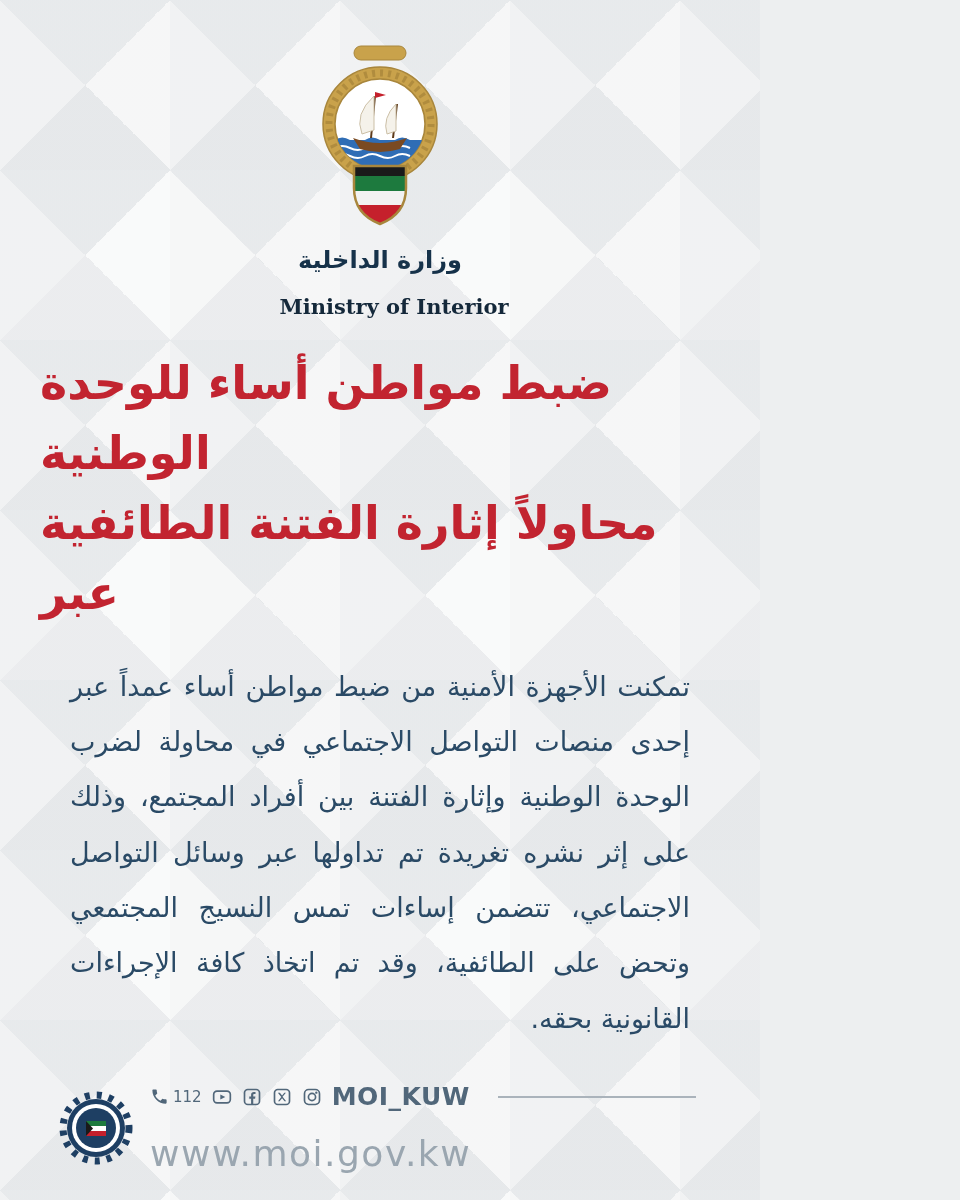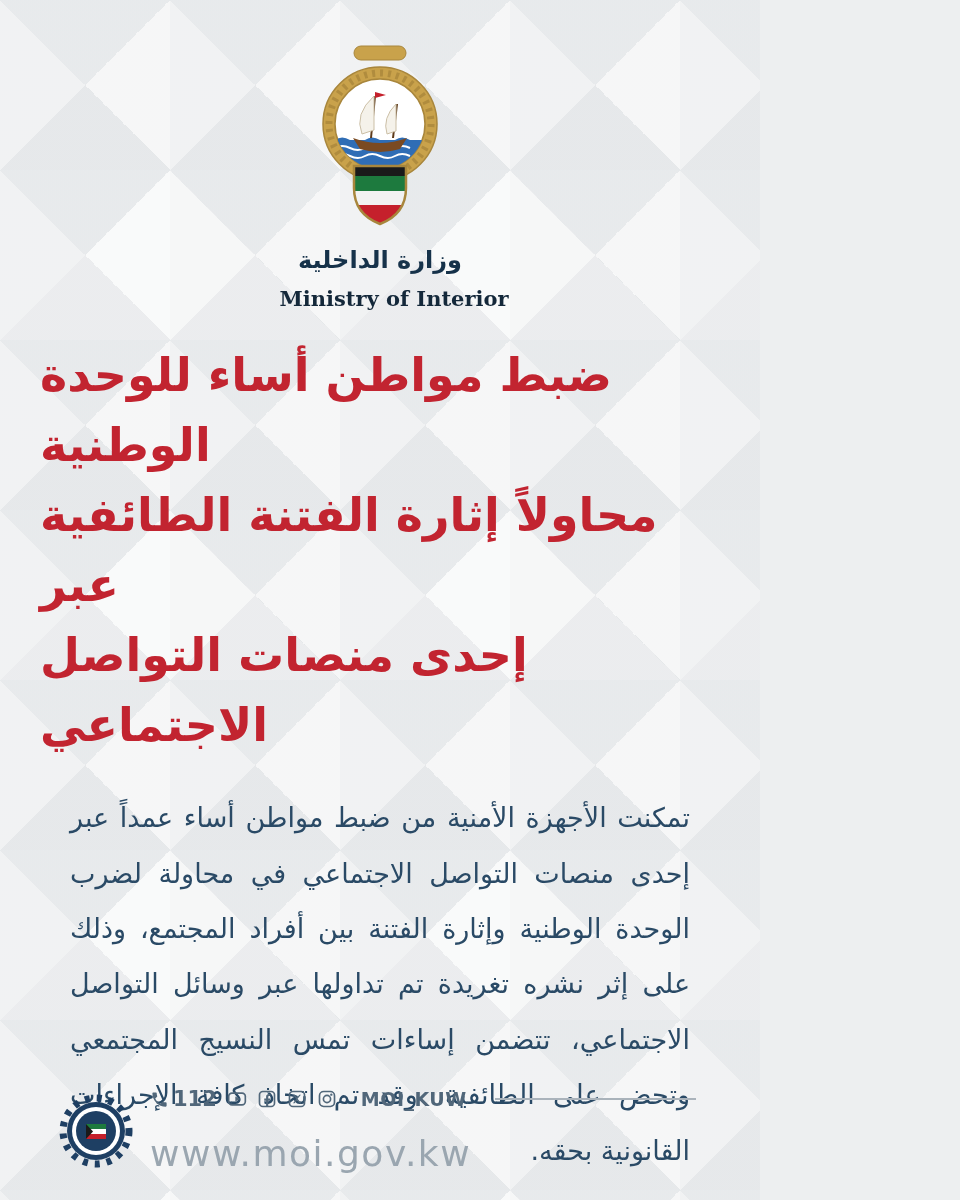--- a/index.html
+++ b/index.html
@@ -27,21 +27,21 @@
 
   
   .masthead{ text-align:center; padding-top:44px; }
   .emblem{ display:inline-block; }
   .ministry-ar{
     margin-top:6px;
     font-size:24px; font-weight:bold; color:#16324a;
     direction:rtl;
   }
   .ministry-en{
-    margin-top:12px;
+    margin-top:20px;
     font-family:"DejaVu Serif", serif;
     font-size:21px; font-weight:bold; color:#14283a;padding-left:28px;
   }
   .state-line{
     margin-top:8px;
     font-size:16px; color:#2b4a63;
     direction:ltr;
   }
   .state-line .sep{ margin:0 12px; color:#2b4a63; }
   .state-line .state-ar{ font-weight:bold; }
@@ -73,25 +73,25 @@
     left:58px; right:64px; bottom:26px;
     display:flex; align-items:center; gap:16px;
   }
   .badge{ flex:0 0 auto; line-height:0; }
   .footer-text{ flex:1; display:flex; flex-direction:column; }
   .footer-row1{
     display:flex; align-items:center; gap:10px;
     color:#51677a;
   }
   .phone-group{ display:flex; align-items:center; gap:4px; }
-  .phone-number{ font-size:21px; font-weight:bold; color:#51677a; }
+  .phone-number{ font-size:15px; font-weight:normal; color:#51677a; }
   .social-icon{ line-height:0; display:inline-block; }
   .handle{
-    font-size:19px; font-weight:bold; letter-spacing:.5px;
-    color:#51677a; margin-left:14px;
+    font-size:25px; font-weight:bold; letter-spacing:.5px;
+    color:#51677a; margin-left:0;
   }
   .rule{
     flex:1; height:2px; background:#aab3bb; margin-left:18px;
   }
   .website{
     margin-top:22px;
     font-size:36px; letter-spacing:1.5px;
     color:#9aa6b0;
   }
 </style>
@@ -139,21 +139,20 @@
         <path d="M49 122 h52 v22 q0 26 -26 36 q-26 -10 -26 -36 z" fill="none" stroke="#a8863c" stroke-width="2.5"></path>
       </svg>
     </span>
     <div class="ministry-ar">وزارة الداخلية</div>
     <div class="ministry-en">Ministry of Interior</div>
   </header>
 
   <h1 class="headline" dir="rtl">
     <div>ضبط مواطن أساء للوحدة الوطنية</div>
     <div>محاولاً إثارة الفتنة الطائفية عبر</div>
-    <div>إحدى منصات التواصل الاجتماعي</div>
   </h1>
 
   <main class="body-copy" dir="rtl">
     <p>تمكنت الأجهزة الأمنية من ضبط مواطن أساء عمداً عبر إحدى منصات التواصل الاجتماعي في محاولة لضرب الوحدة الوطنية وإثارة الفتنة بين أفراد المجتمع، وذلك على إثر نشره تغريدة تم تداولها عبر وسائل التواصل الاجتماعي، تتضمن إساءات تمس النسيج المجتمعي وتحض على الطائفية، وقد تم اتخاذ كافة الإجراءات القانونية بحقه.</p>
   </main>
 
   <footer class="footer">
     <span class="badge">
       <svg width="76" height="76" viewBox="0 0 76 76" aria-hidden="true">
         <circle cx="38" cy="38" r="33" fill="none" stroke="#1e3f63" stroke-width="7" stroke-dasharray="5 7"></circle>

